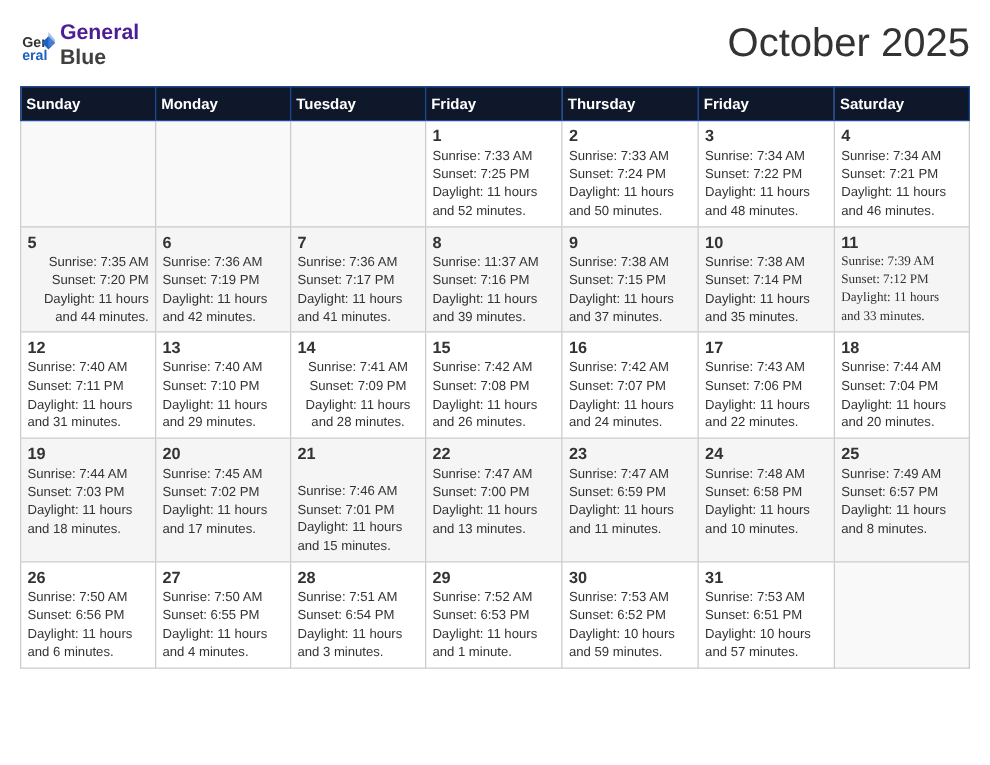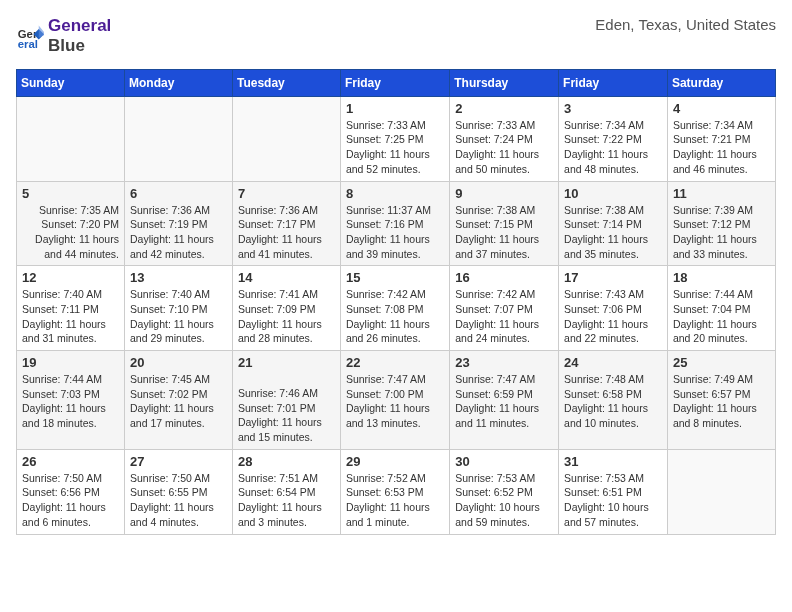--- a/index.html
+++ b/index.html
@@ -36,21 +36,21 @@
     .location-title {
       font-size: 15px;
       color: #555;
     }
     table {
       width: 100%;
       border-collapse: collapse;
       font-size: 11px;
     }
     thead tr th {
-      background: #1d4ed8;
+      background: #0f172a;
       color: #fff;
       padding: 6px 4px;
       text-align: left;
       font-size: 12px;
       font-weight: bold;
       border: 1px solid #1a4a9a;
     }
     tbody tr td {
       border: 1px solid #ccc;
       vertical-align: top;
@@ -87,21 +87,21 @@
       <text x="2" y="30" font-size="13" font-weight="bold" fill="#2060c0">eral</text>
       <polygon points="26,8 32,14 26,20 20,14" fill="#2060c0"></polygon>
       <polygon points="26,4 34,14 26,18" fill="#6090e0" opacity="0.6"></polygon>
     </svg>
     <div style="line-height:1.2">
       <div style="font-size:17px;font-weight:bold;color:#4c1d95;">General</div>
       <div style="font-size:17px;font-weight:bold;color:#404040;">Blue</div>
     </div>
   </div>
   <div class="title-area">
-    <div class="location-title">Eden, Texas, United States</div>
+    <div class="month-title">October 2025</div>
   </div>
 </div>
 
 <table>
   <thead>
     <tr>
     <th>Sunday</th>
         <th>Monday</th>
         <th>Tuesday</th>
         <th>Friday</th>
@@ -182,21 +182,21 @@
         </td>
         <td>
           <span class="day-number">10</span>
           <div class="day-info" style="white-space: pre-line;">Sunrise: 7:38 AM
 Sunset: 7:14 PM
 Daylight: 11 hours
 and 35 minutes.</div>
         </td>
         <td>
           <span class="day-number">11</span>
-          <div class="day-info" style="white-space: pre-line;">Sunrise: 7:39 AM
+          <div class="day-info" style="white-space: pre-line; font-family: Liberation Serif, serif;">Sunrise: 7:39 AM
 Sunset: 7:12 PM
 Daylight: 11 hours
 and 33 minutes.</div>
         </td>
       </tr>
       <tr>
         <td>
           <span class="day-number">12</span>
           <div class="day-info" style="white-space: pre-line;">Sunrise: 7:40 AM
 Sunset: 7:11 PM
@@ -205,21 +205,21 @@
         </td>
         <td>
           <span class="day-number">13</span>
           <div class="day-info" style="white-space: pre-line;">Sunrise: 7:40 AM
 Sunset: 7:10 PM
 Daylight: 11 hours
 and 29 minutes.</div>
         </td>
         <td>
           <span class="day-number">14</span>
-          <div class="day-info" style="white-space: pre-line;">Sunrise: 7:41 AM
+          <div class="day-info" style="white-space: pre-line; text-align: center;">Sunrise: 7:41 AM
 Sunset: 7:09 PM
 Daylight: 11 hours
 and 28 minutes.</div>
         </td>
         <td>
           <span class="day-number">15</span>
           <div class="day-info" style="white-space: pre-line;">Sunrise: 7:42 AM
 Sunset: 7:08 PM
 Daylight: 11 hours
 and 26 minutes.</div>

